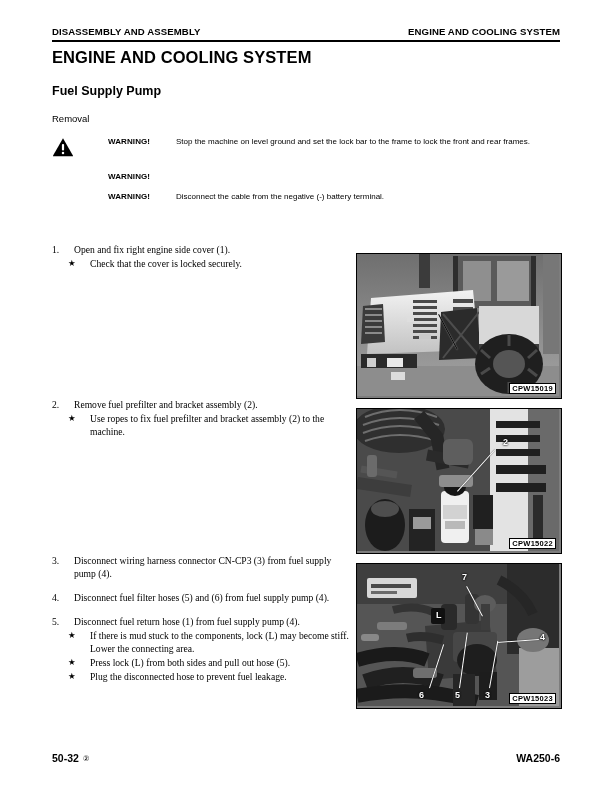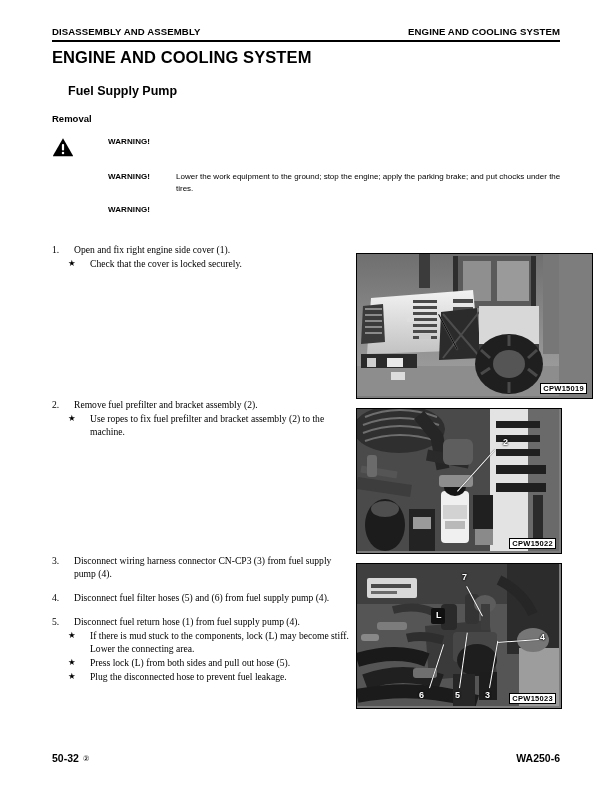--- a/index.html
+++ b/index.html
@@ -38,32 +38,32 @@
     position: absolute;
     left: 52px;
     top: 48px;
     font-family: "Liberation Sans", sans-serif;
     font-weight: bold;
     font-size: 16.5px;
     letter-spacing: 0.1px;
   }
   .component-title {
     position: absolute;
-    left: 68px;
+    left: 52px;
     top: 84px;
     font-family: "Liberation Sans", sans-serif;
     font-weight: bold;
     font-size: 12.5px;
   }
   .operation-title {
     position: absolute;
     left: 52px;
     top: 113px;
     font-family: "Liberation Sans", sans-serif;
-    font-weight: bold;
+    font-weight: normal;
     font-size: 9.5px;
   }
 
   
   .warning-block {
     position: absolute;
     left: 52px;
     top: 136px;
     width: 510px;
   }
@@ -216,31 +216,32 @@
 
   <div class="warning-row">
     <div class="warning-icon-cell">
       <svg width="22" height="20" viewBox="0 0 22 20" aria-hidden="true">
         <path d="M11 1.2 L20.9 18.4 Q21.4 19.3 20.4 19.3 L1.6 19.3 Q0.6 19.3 1.1 18.4 Z" fill="#000000"></path>
         <rect x="9.9" y="7.0" width="2.2" height="6.4" rx="1" fill="#ffffff"></rect>
         <circle cx="11" cy="16.0" r="1.25" fill="#ffffff"></circle>
       </svg>
     </div>
     <div class="warning-label">WARNING!</div>
+    <div class="warning-text">Stop the machine on level ground and set the lock bar to the frame to lock the front and rear frames.</div>
   </div>
 
   <div class="warning-row" style="margin-top:6px;">
     <div class="warning-icon-cell"></div>
     <div class="warning-label">WARNING!</div>
-    <div class="warning-text">Lower the work equipment to the ground; stop the engine; apply the parking brake; and put chocks under the tires.</div>
   </div>
 
   <div class="warning-row" style="margin-top:6px;">
     <div class="warning-icon-cell"></div>
     <div class="warning-label">WARNING!</div>
+    <div class="warning-text">Disconnect the cable from the negative (-) battery terminal.</div>
   </div>
 
 </div>
 
 <div class="steps-col" style="top:243px;">
   <div class="step">
     <div class="step-num">1.</div>
     <div class="step-body">Open and fix right engine side cover (1).</div>
   </div>
   <div class="sub">
@@ -285,21 +286,21 @@
     <div class="sub-star">★</div>
     <div class="sub-text">Press lock (L) from both sides and pull out hose (5).</div>
   </div>
   <div class="sub">
     <div class="sub-star">★</div>
     <div class="sub-text">Plug the disconnected hose to prevent fuel leakage.</div>
   </div>
 
 </div>
 
-<div class="figure" style="top:253px;padding-left:31px;">
+<div class="figure" style="top:253px;">
   <svg width="202" height="142" viewBox="0 0 202 142" style="position:absolute;left:0;top:0;">
     <defs>
       <linearGradient id="skyg" x1="0" y1="0" x2="0" y2="1">
         <stop offset="0" stop-color="#6f6f6f"></stop>
           <stop offset="1" stop-color="#a5a5a5"></stop>
       </linearGradient>
       <linearGradient id="bodyg" x1="0" y1="0" x2="0" y2="1">
         <stop offset="0" stop-color="#f2f2f2"></stop>
           <stop offset="1" stop-color="#c2c2c2"></stop>
       </linearGradient>

